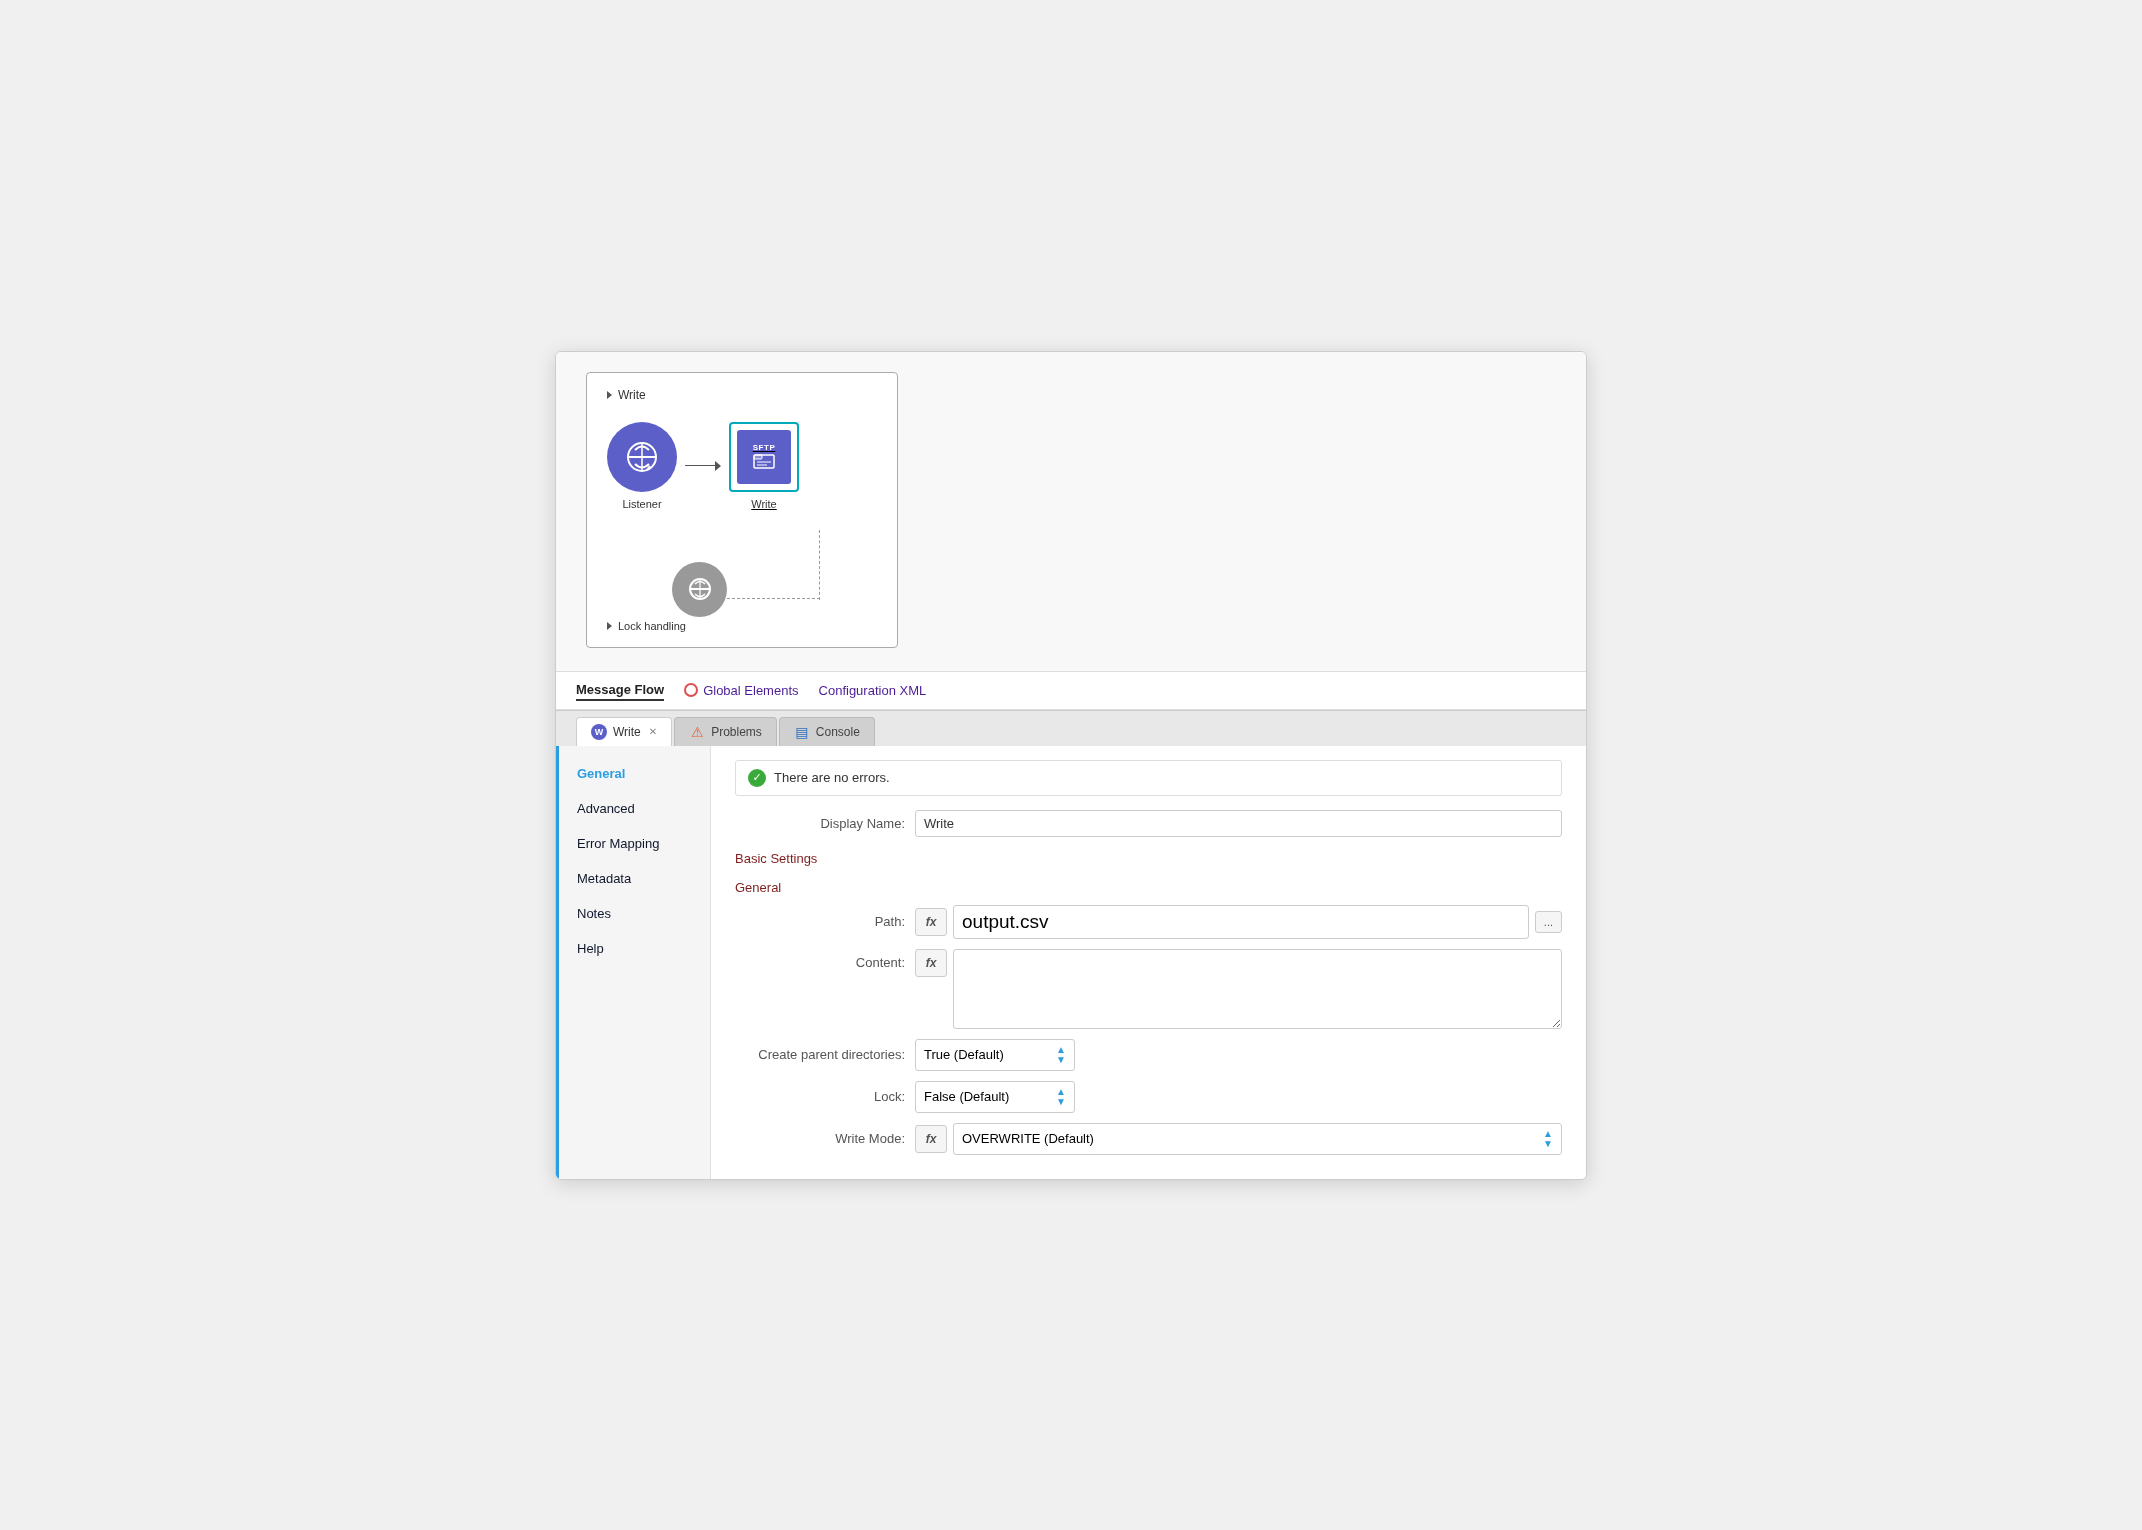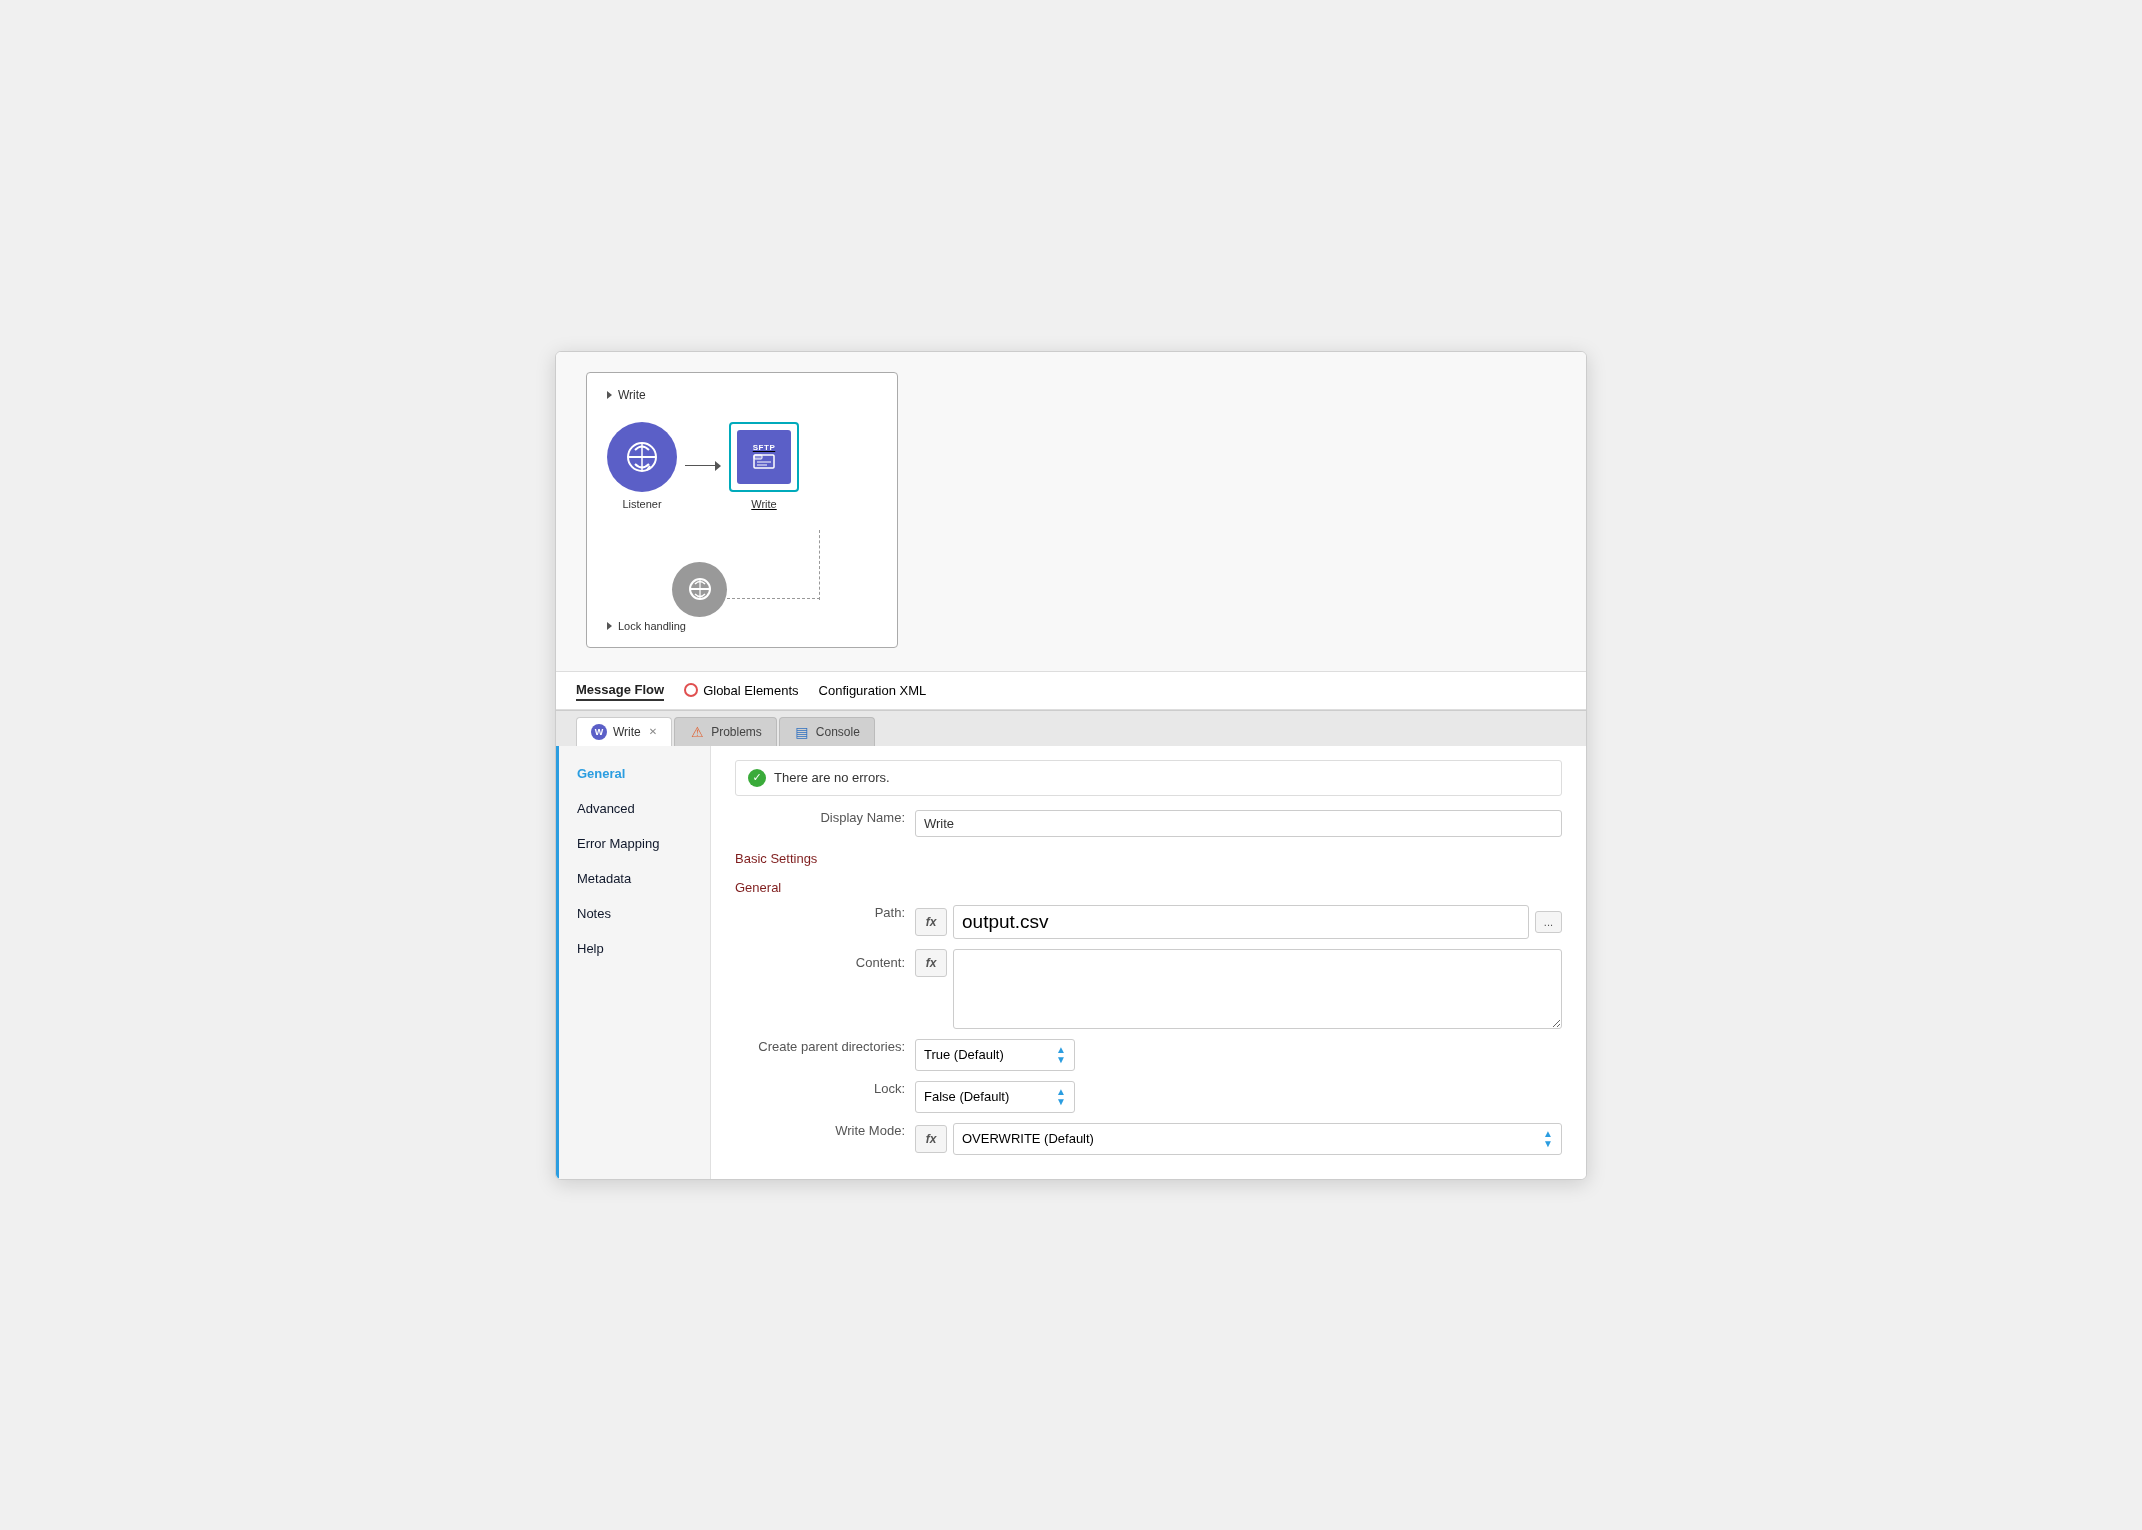--- a/index.html
+++ b/index.html
@@ -218,21 +218,21 @@
     .message-flow-bar {
       background: white;
       padding: 8px 20px;
       border-bottom: 1px solid #ddd;
       display: flex;
       align-items: center;
       gap: 20px;
     }
     .mf-tab {
       font-size: 13px;
-      color: #000000;
+      color: #4c1d95;
       cursor: pointer;
       padding: 2px 0;
       display: flex;
       align-items: center;
       gap: 6px;
     }
     .mf-tab.active {
       font-weight: bold;
       color: #222;
       border-bottom: 2px solid #333;
@@ -294,21 +294,21 @@
       background: #3aab3a;
       display: flex;
       align-items: center;
       justify-content: center;
       color: white;
       font-size: 11px;
       flex-shrink: 0;
     }
     .form-row {
       display: flex;
-      align-items: flex-start;
+      align-items: center;
       margin-bottom: 10px;
       gap: 10px;
     }
     .form-label {
       min-width: 170px;
       text-align: right;
       color: #555;
       font-size: 13px;
     }
     .form-input {

